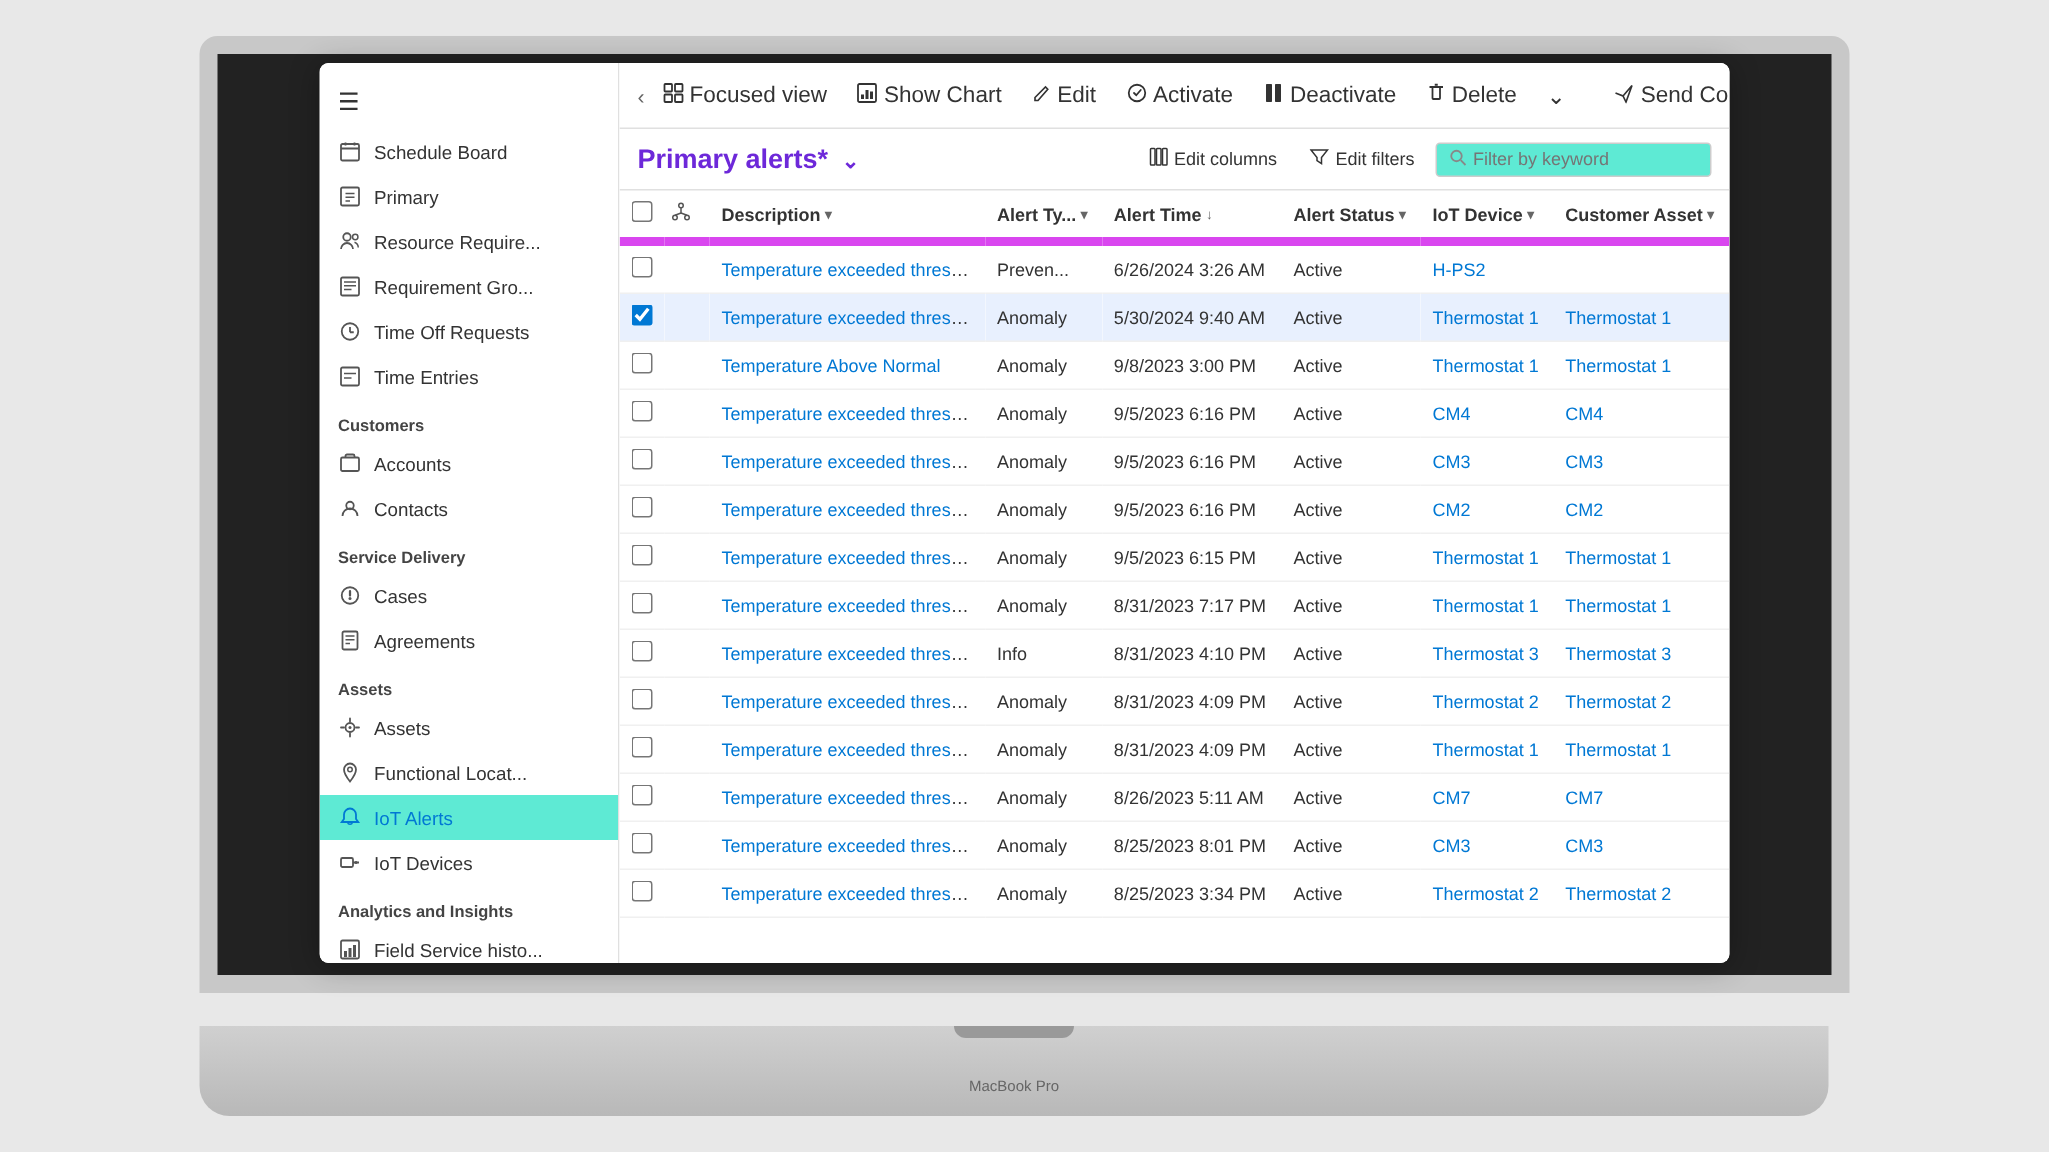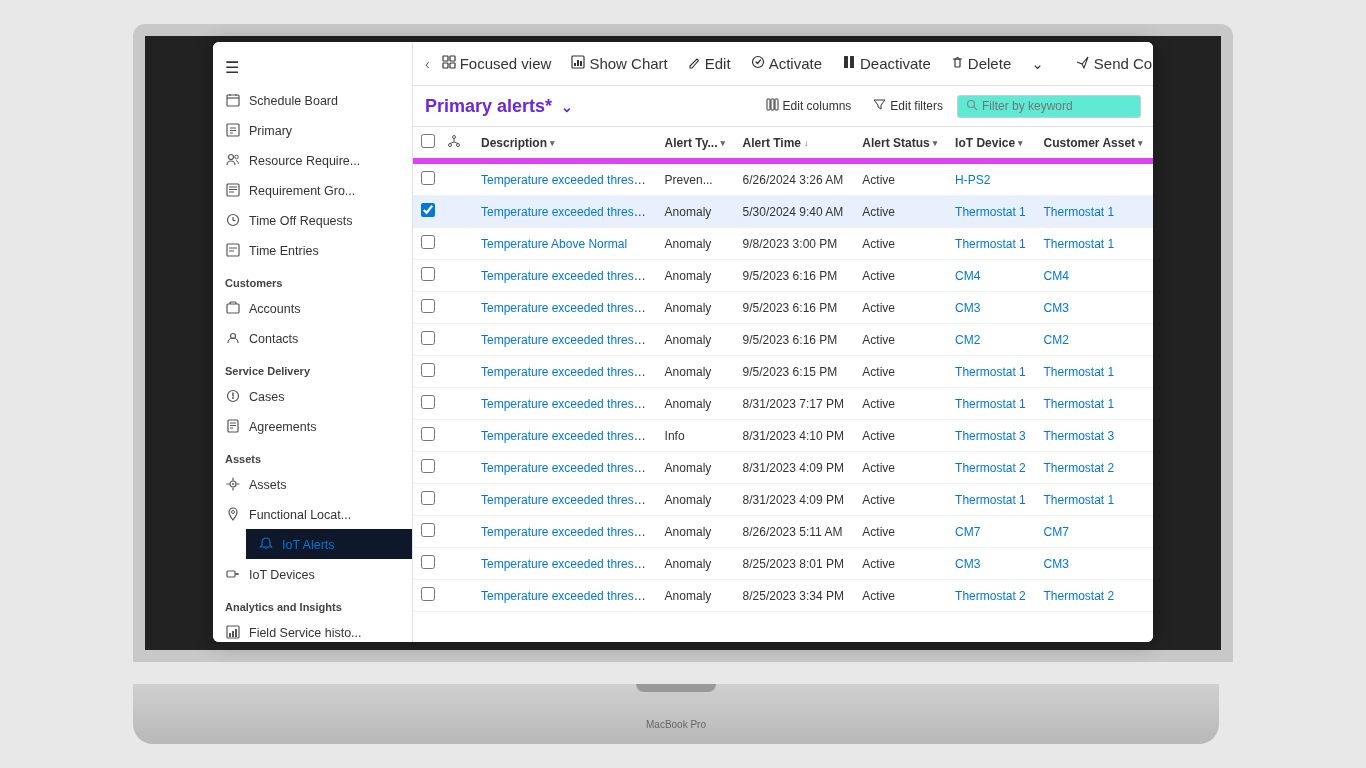--- a/index.html
+++ b/index.html
@@ -68,24 +68,23 @@
       display: flex;
       align-items: flex-end;
       padding: 7px 12px;
       cursor: pointer;
       color: #333;
       font-size: 12.5px;
       gap: 8px;
     }
 
     .sidebar-item.active {
-      background: #0f172a;
+      background: #5eead4;
       color: #0078d4;
       font-weight: 500;
-      margin-left: 33px;
     }
 
     .sidebar-icon {
       width: 16px;
       height: 16px;
       display: flex;
       align-items: center;
       justify-content: center;
       color: #555;
       font-size: 13px;

